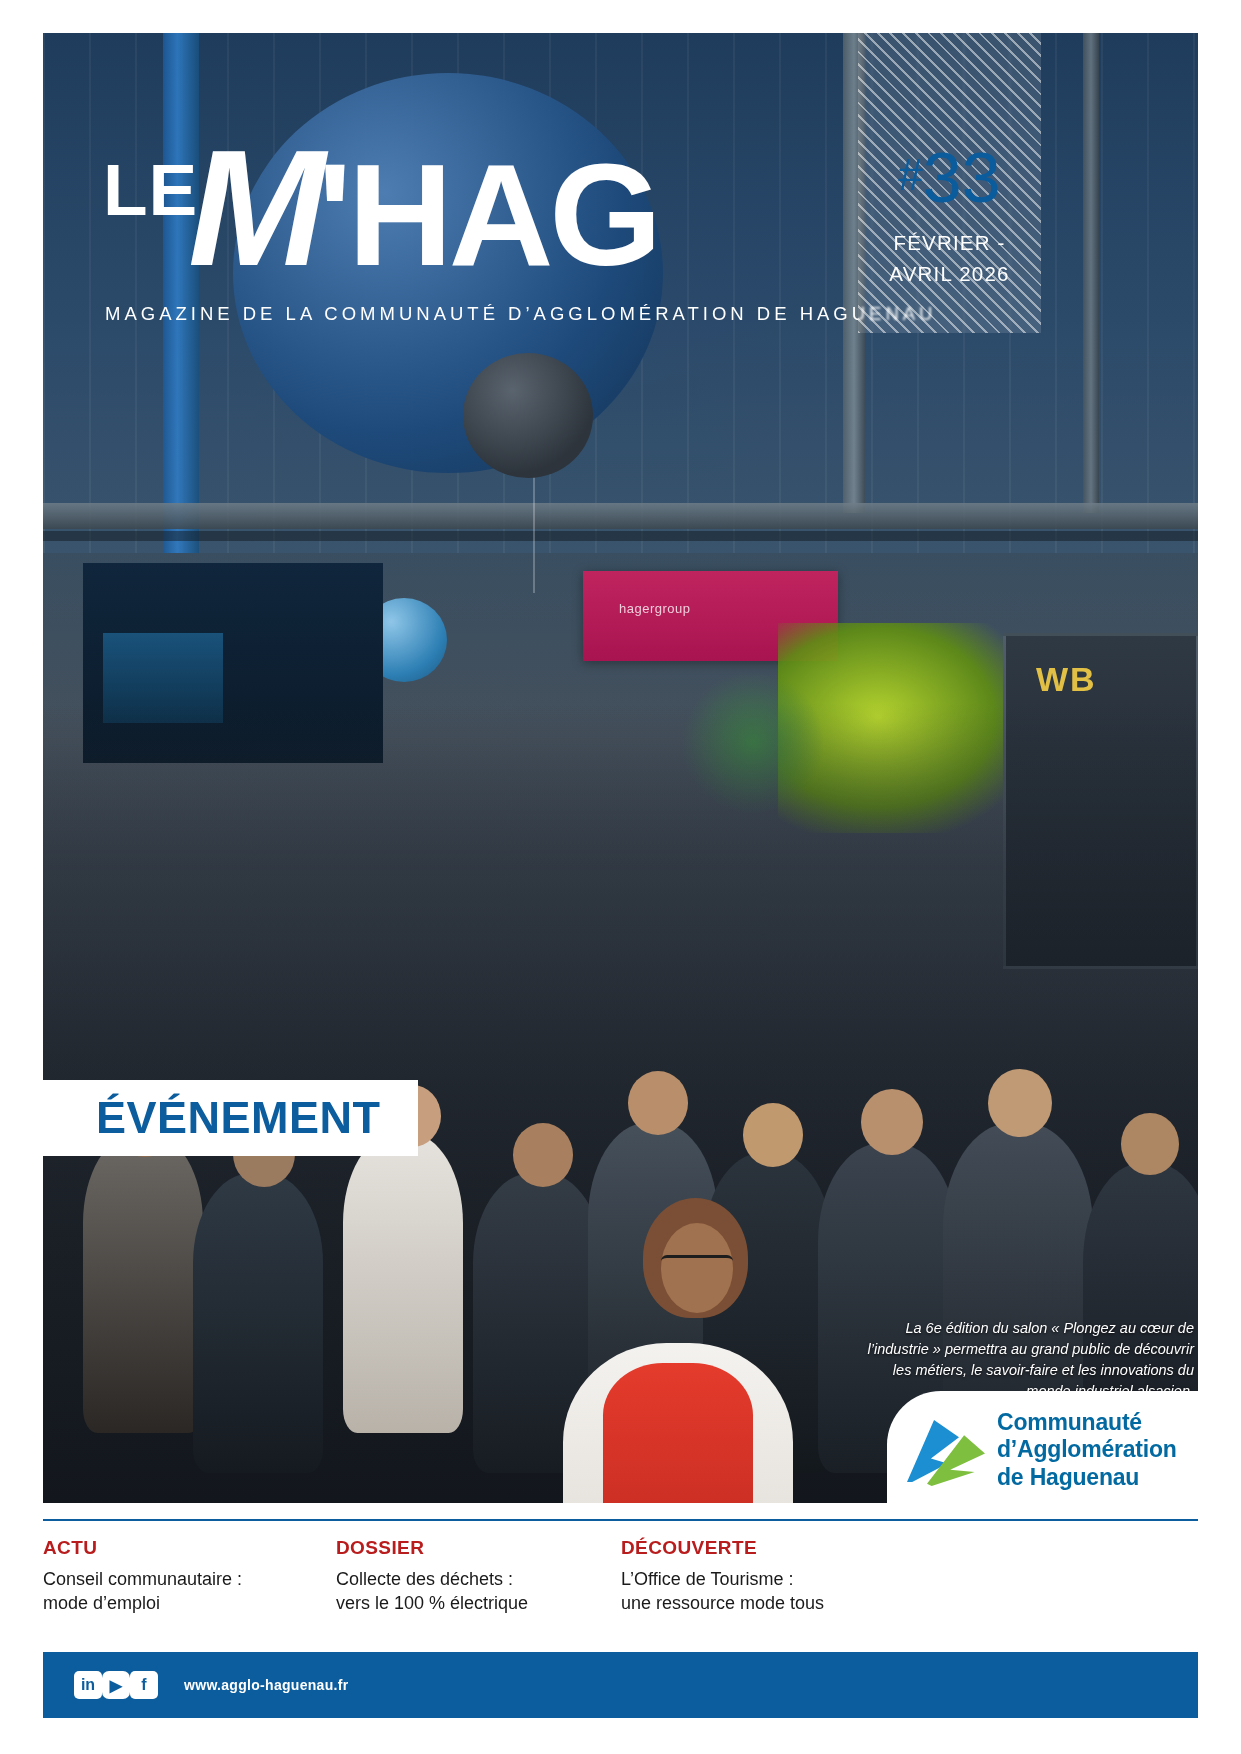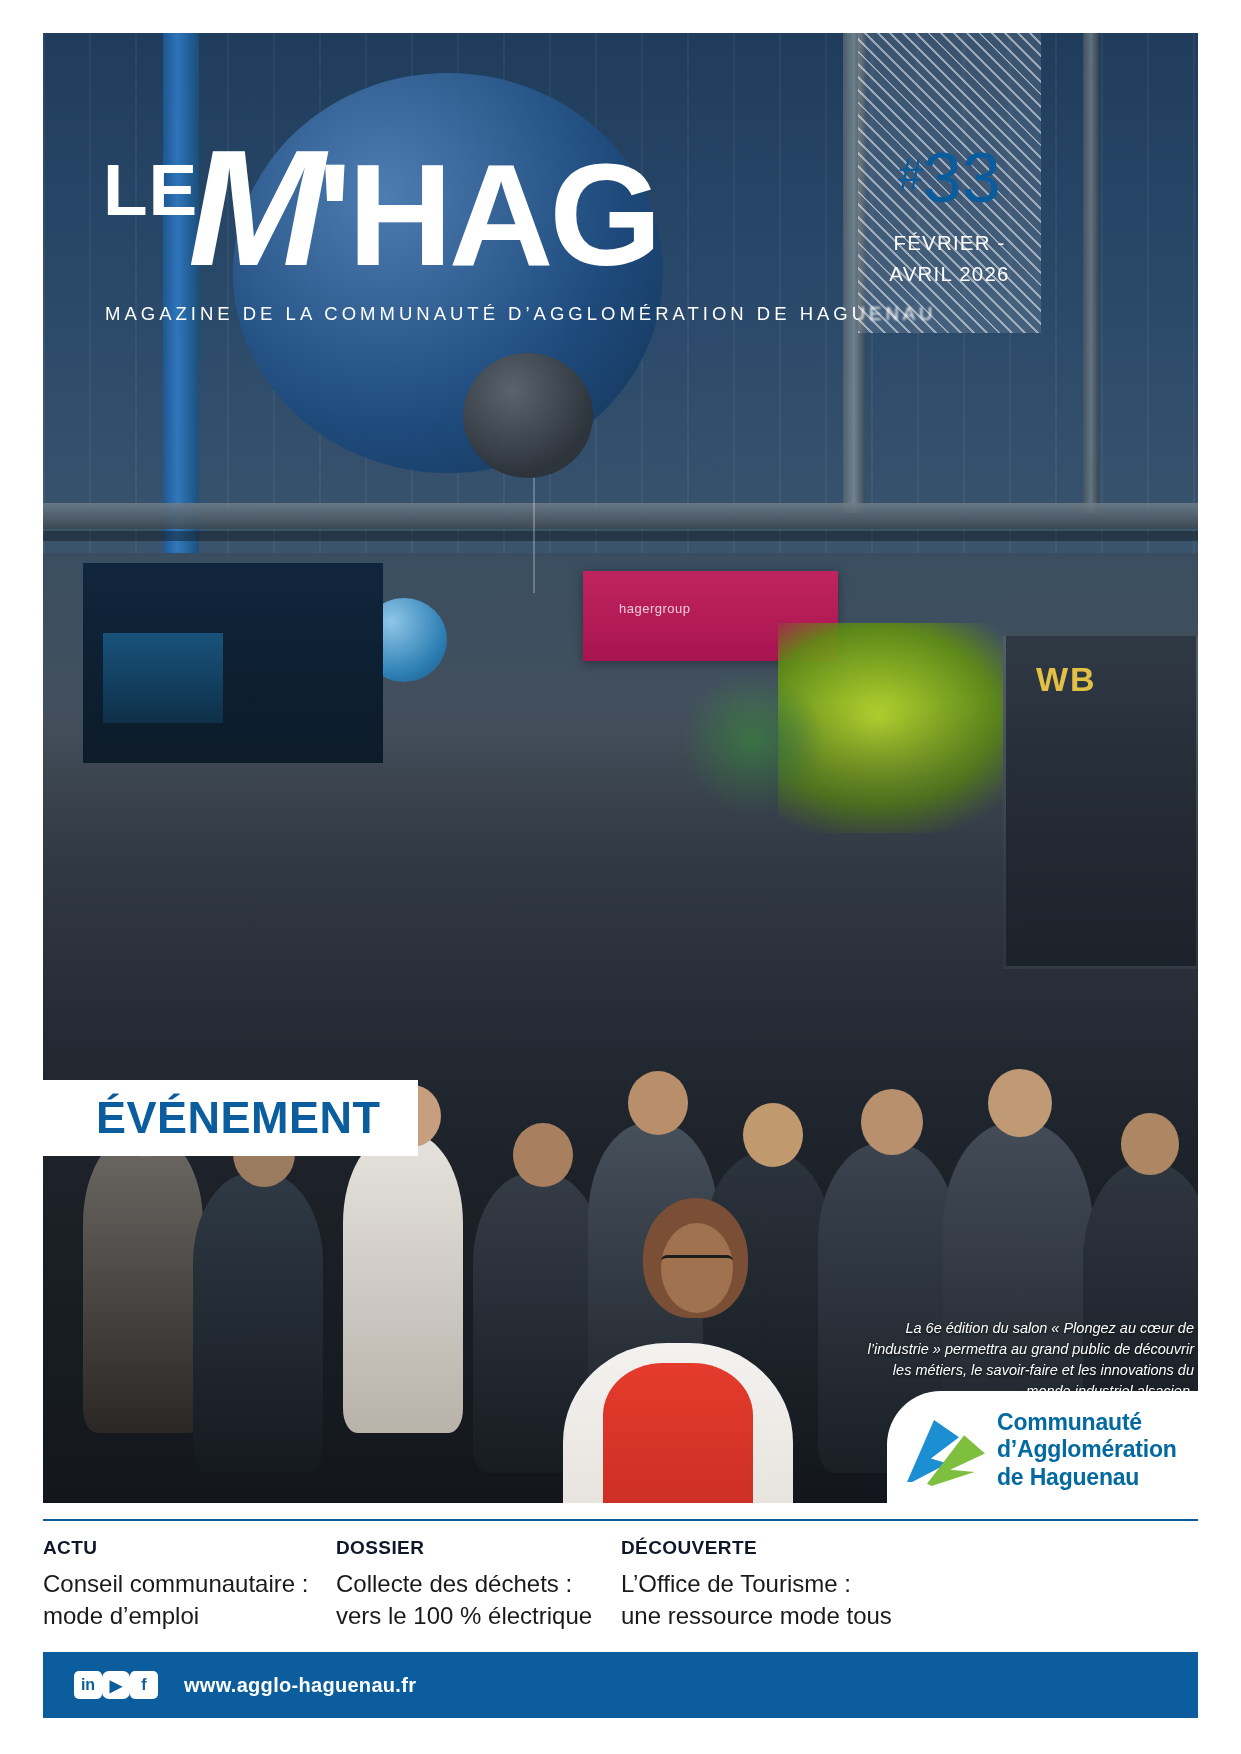--- a/index.html
+++ b/index.html
@@ -336,29 +336,29 @@
   }
   .teaser {
     position: absolute;
     top: 16px;
     width: 300px;
   }
   .teaser.t1 { left: 0px; }
   .teaser.t2 { left: 293px; }
   .teaser.t3 { left: 578px; }
   .teaser .cat {
-    color: #0f172a;
+    color: #b91c1c;
     font-size: 19px;
     font-weight: bold;
     letter-spacing: .4px;
     margin-bottom: 9px;
   }
   .teaser .txt {
     color: #1a1a1a;
-    font-size: 24px;
+    font-size: 18px;
     line-height: 1.32;
   }
 
   
   .footer {
     position: absolute;
     left: 43px;
     top: 1652px;
     width: 1155px;
     height: 66px;
@@ -380,21 +380,21 @@
     font-weight: bold;
     display: flex;
     align-items: center;
     justify-content: center;
     font-family: "Liberation Sans", sans-serif;
   }
   .sicon.yt { border-radius: 7px; }
   .footer-url {
     margin-left: 26px;
     color: #ffffff;
-    font-size: 20px;
+    font-size: 14px;
     font-weight: bold;
     letter-spacing: .3px;
   }
 </style>
 </head>
 <body>
 
 <div class="page">
 
   <div class="cover-photo">

